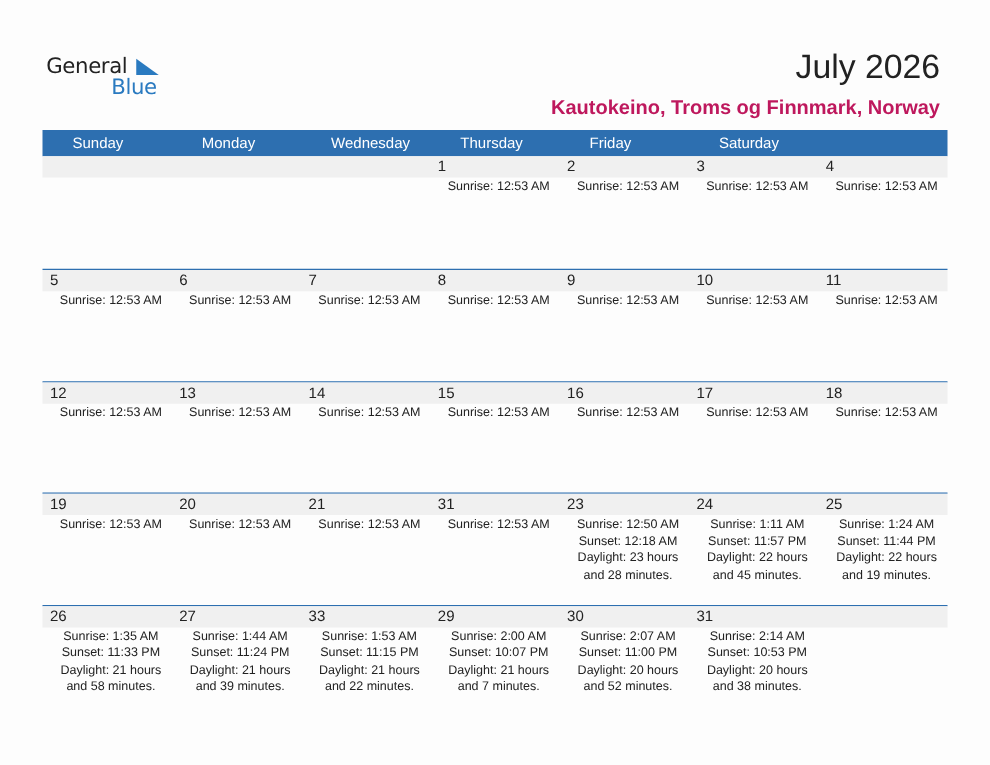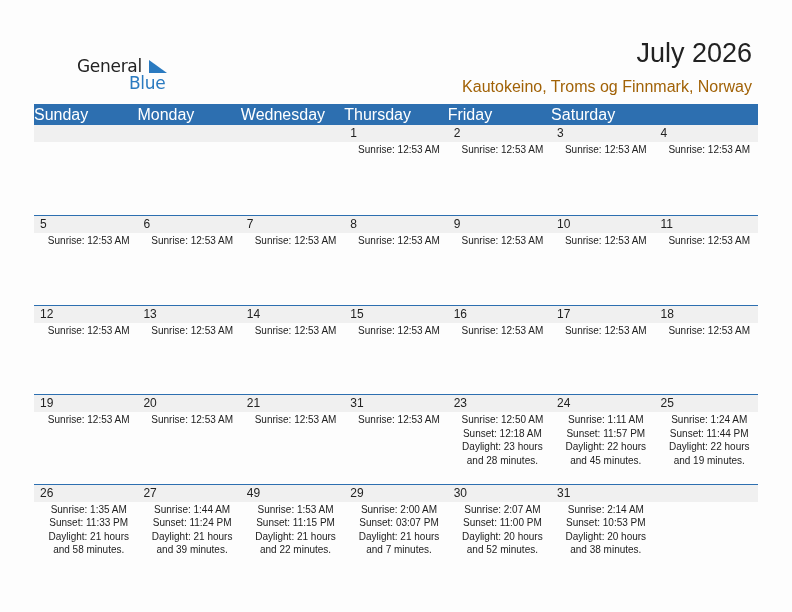--- a/index.html
+++ b/index.html
@@ -1,29 +1,29 @@
 <!DOCTYPE html>
 <html><head>
 <meta charset="utf-8">
 <style>
   html, body { margin: 0; padding: 0; }
   body {
     width: 792px; height: 612px; background: #fdfdfd; position: relative;
     font-family: "Liberation Sans", sans-serif; color: #222; overflow: hidden;
   }
-  .logo { position: absolute; left: 37px; top: 56px; width: 100px; height: 40px; margin-left: 40px; }
+  .logo { position: absolute; left: 37px; top: 43px; width: 100px; height: 40px; }
   .logo .general { position: absolute; left: 0; top: 0; font-family: "DejaVu Sans", sans-serif; font-size: 17px; color: #222; letter-spacing: -0.3px; }
   .logo .blue { position: absolute; left: 52px; top: 17px; font-family: "DejaVu Sans", sans-serif; font-size: 17px; color: #2a7ac0; letter-spacing: -0.3px; }
   .logo .tri { position: absolute; left: 72px; top: 4px; width: 0; height: 0;
     border-left: 18px solid #2a7ac0; border-top: 13px solid transparent; }
   .title { position: absolute; right: 40px; top: 38px; font-size: 27px; color: #222; }
-  .subtitle { position: absolute; right: 40px; top: 78px; font-size: 16px; color: #a16207; }
+  .subtitle { position: absolute; right: 40px; top: 78px; font-size: 16px; color: #be185d; font-weight: bold; }
   .cal { position: absolute; left: 34px; top: 104px; width: 724px; }
   .hdr { display: flex; height: 21px; background: #2d6fb0; }
-  .hdr div { width: 103.43px; color: #fff; font-size: 16px; line-height: 21px; padding-left: 0; box-sizing: border-box; }
+  .hdr div { width: 103.43px; color: #fff; font-size: 12px; line-height: 21px; padding-left: 24px; box-sizing: border-box; }
   .week { display: flex; height: 90px; position: relative; }
   .week.bordered { border-top: 1.5px solid #2d6fb0; height: 88.5px; }
   .week .strip { position: absolute; left: 0; right: 0; top: 0; height: 17px; background: #f0f0f0; }
   .cell { width: 103.43px; position: relative; box-sizing: border-box; padding-left: 6px; }
   .cell .num { font-size: 12px; line-height: 17px; height: 17px; color: #222; }
   .cell .info { font-size: 10px; line-height: 13.5px; color: #222; padding-top: 1px; }
   .cell .info div { white-space: nowrap; text-align: center; }
 </style>
 </head>
 <body>
@@ -244,33 +244,33 @@
         <div class="cell">
           <div class="num">27</div>
           <div class="info">
             <div>Sunrise: 1:44 AM</div>
             <div>Sunset: 11:24 PM</div>
             <div>Daylight: 21 hours</div>
             <div>and 39 minutes.</div>
           </div>
         </div>
         <div class="cell">
-          <div class="num">49</div>
+          <div class="num">33</div>
           <div class="info">
             <div>Sunrise: 1:53 AM</div>
             <div>Sunset: 11:15 PM</div>
             <div>Daylight: 21 hours</div>
             <div>and 22 minutes.</div>
           </div>
         </div>
         <div class="cell">
           <div class="num">29</div>
           <div class="info">
             <div>Sunrise: 2:00 AM</div>
-            <div>Sunset: 03:07 PM</div>
+            <div>Sunset: 10:07 PM</div>
             <div>Daylight: 21 hours</div>
             <div>and 7 minutes.</div>
           </div>
         </div>
         <div class="cell">
           <div class="num">30</div>
           <div class="info">
             <div>Sunrise: 2:07 AM</div>
             <div>Sunset: 11:00 PM</div>
             <div>Daylight: 20 hours</div>

